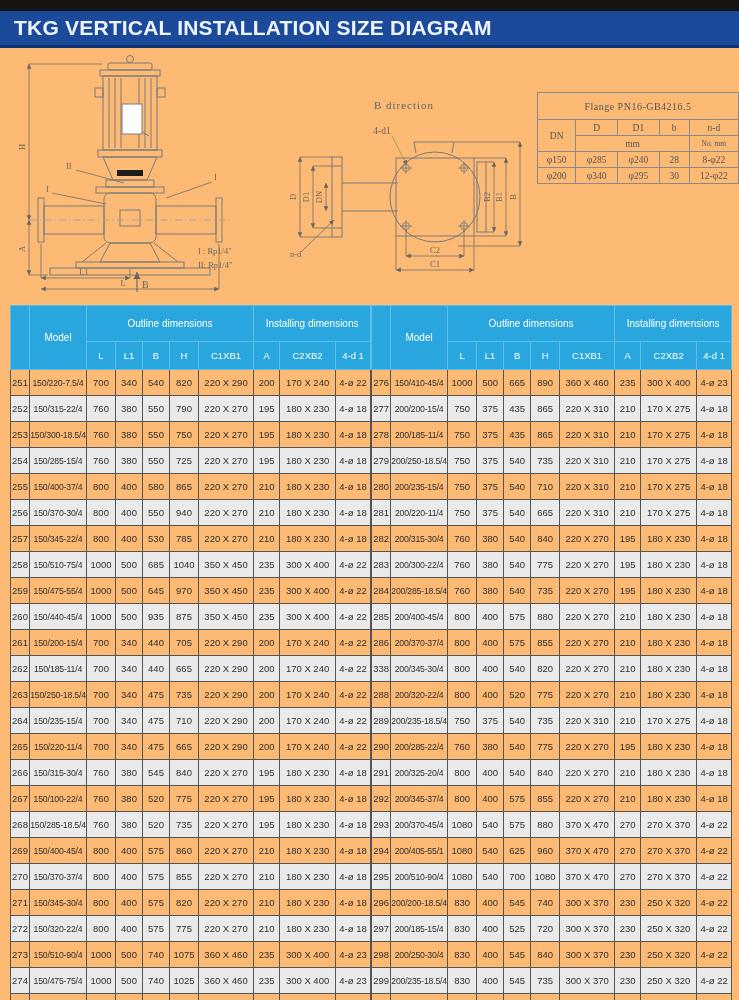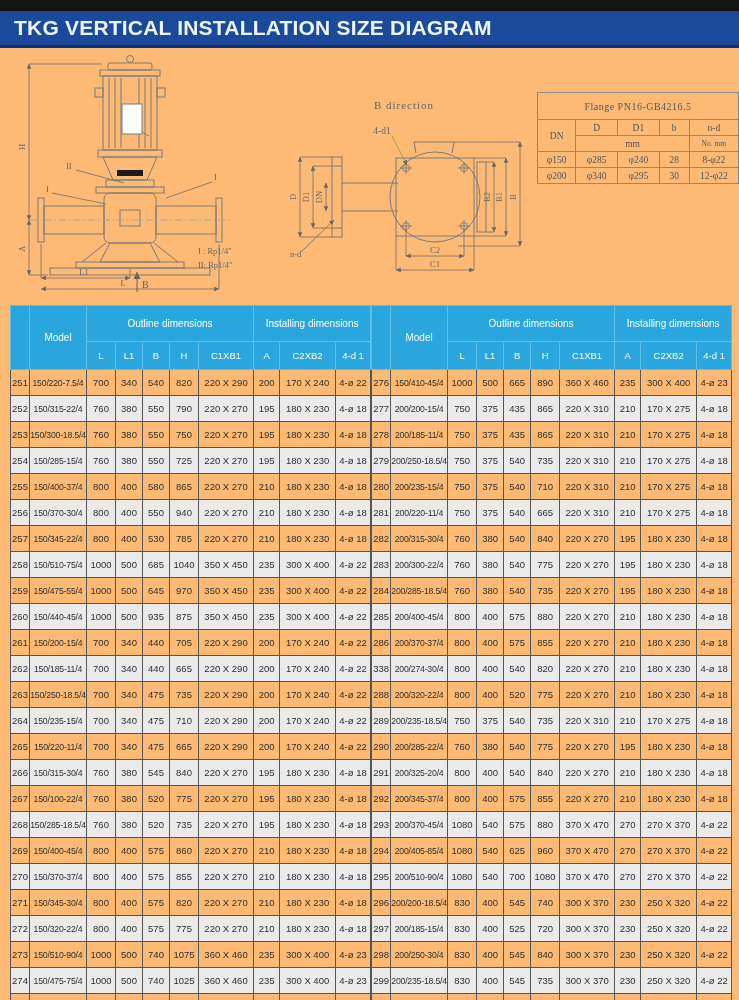--- a/index.html
+++ b/index.html
@@ -692,21 +692,21 @@
             <td>400</td>
             <td>575</td>
             <td>855</td>
             <td>220 X 270</td>
             <td>210</td>
             <td>180 X 230</td>
             <td>4-ø 18</td>
           </tr>
           <tr class="alt">
             <td>338</td>
-            <td class="model">200/274-30/4</td>
+            <td class="model">200/345-30/4</td>
             <td>800</td>
             <td>400</td>
             <td>540</td>
             <td>820</td>
             <td>220 X 270</td>
             <td>210</td>
             <td>180 X 230</td>
             <td>4-ø 18</td>
           </tr>
           <tr>
@@ -776,21 +776,21 @@
             <td>540</td>
             <td>575</td>
             <td>880</td>
             <td>370 X 470</td>
             <td>270</td>
             <td>270 X 370</td>
             <td>4-ø 22</td>
           </tr>
           <tr>
             <td>294</td>
-            <td class="model">200/405-85/4</td>
+            <td class="model">200/405-55/1</td>
             <td>1080</td>
             <td>540</td>
             <td>625</td>
             <td>960</td>
             <td>370 X 470</td>
             <td>270</td>
             <td>270 X 370</td>
             <td>4-ø 22</td>
           </tr>
           <tr class="alt">

